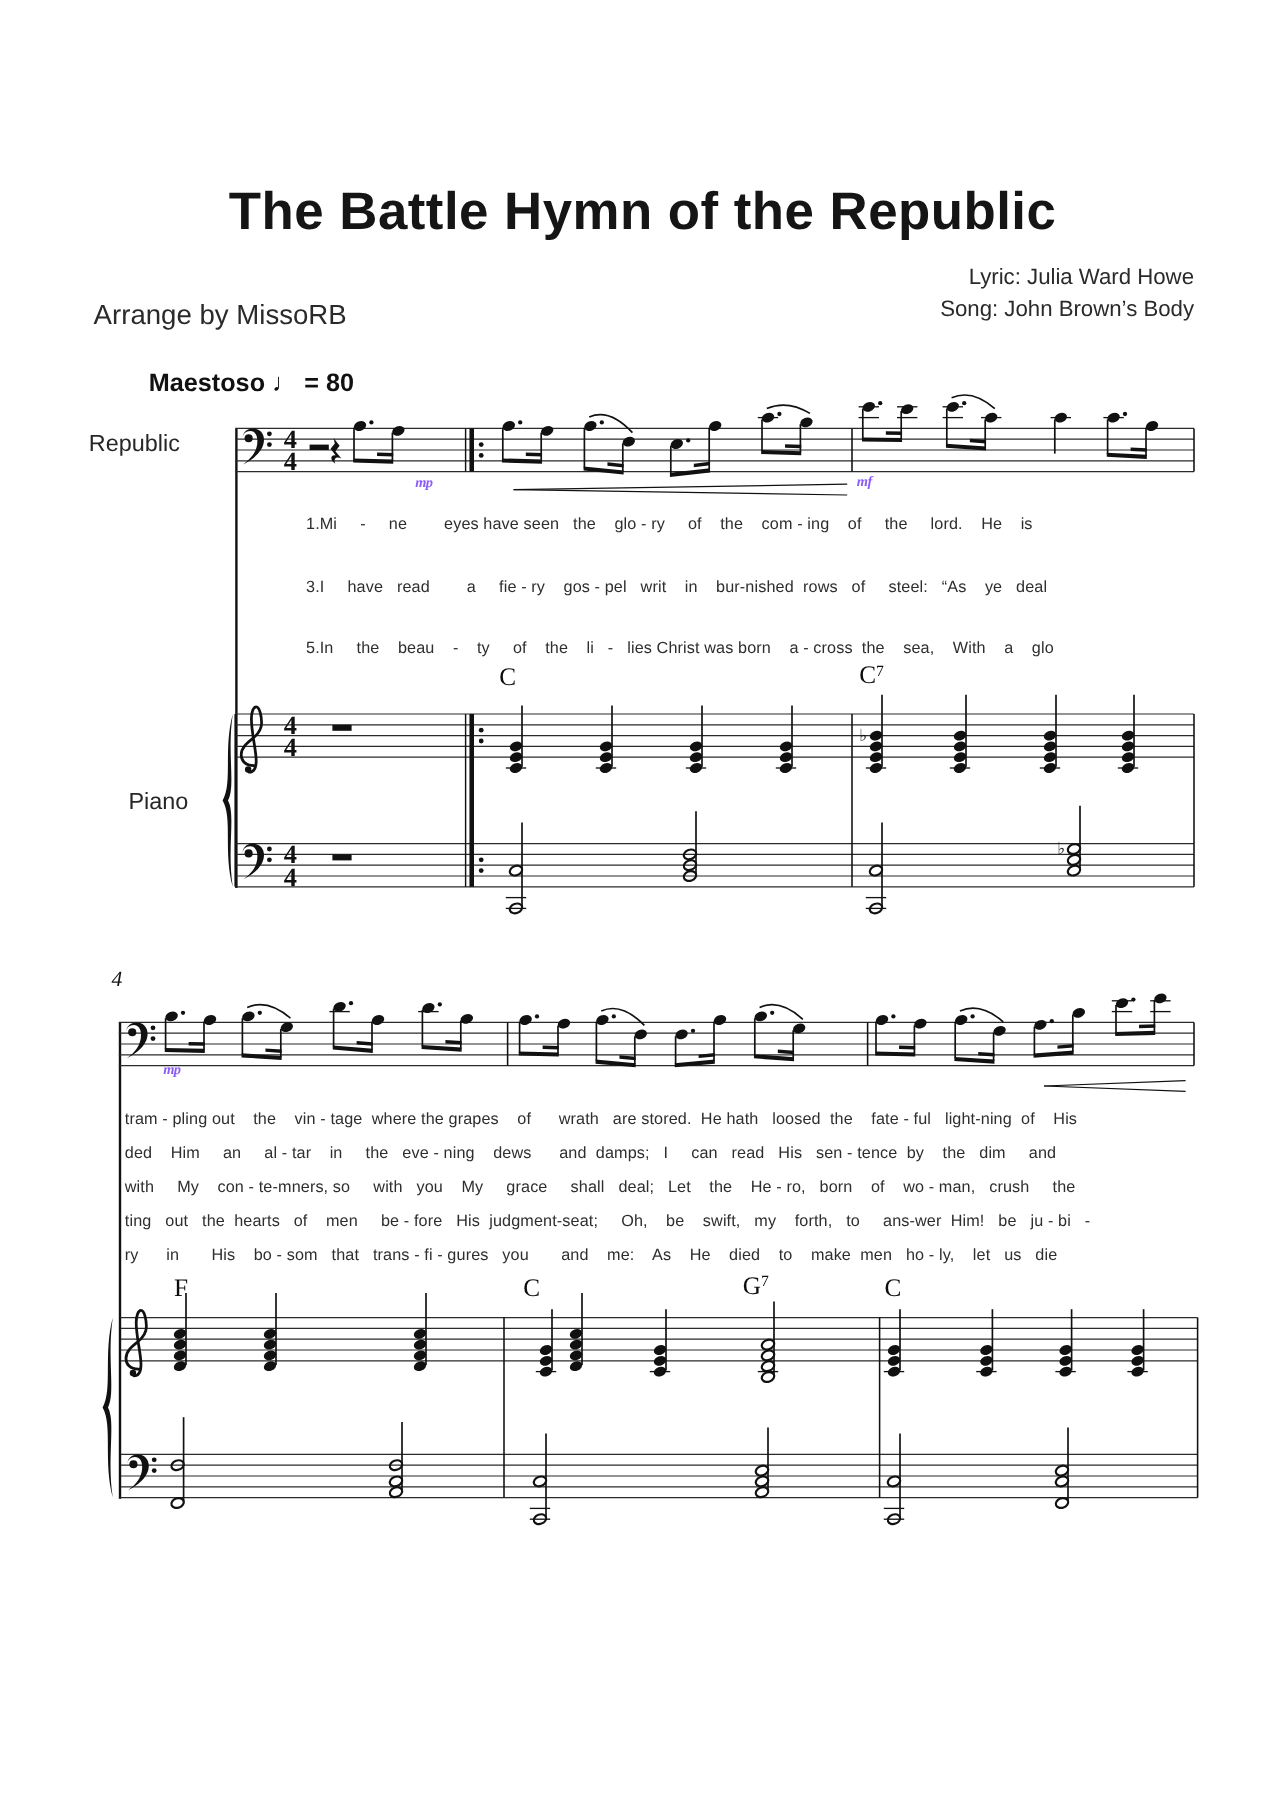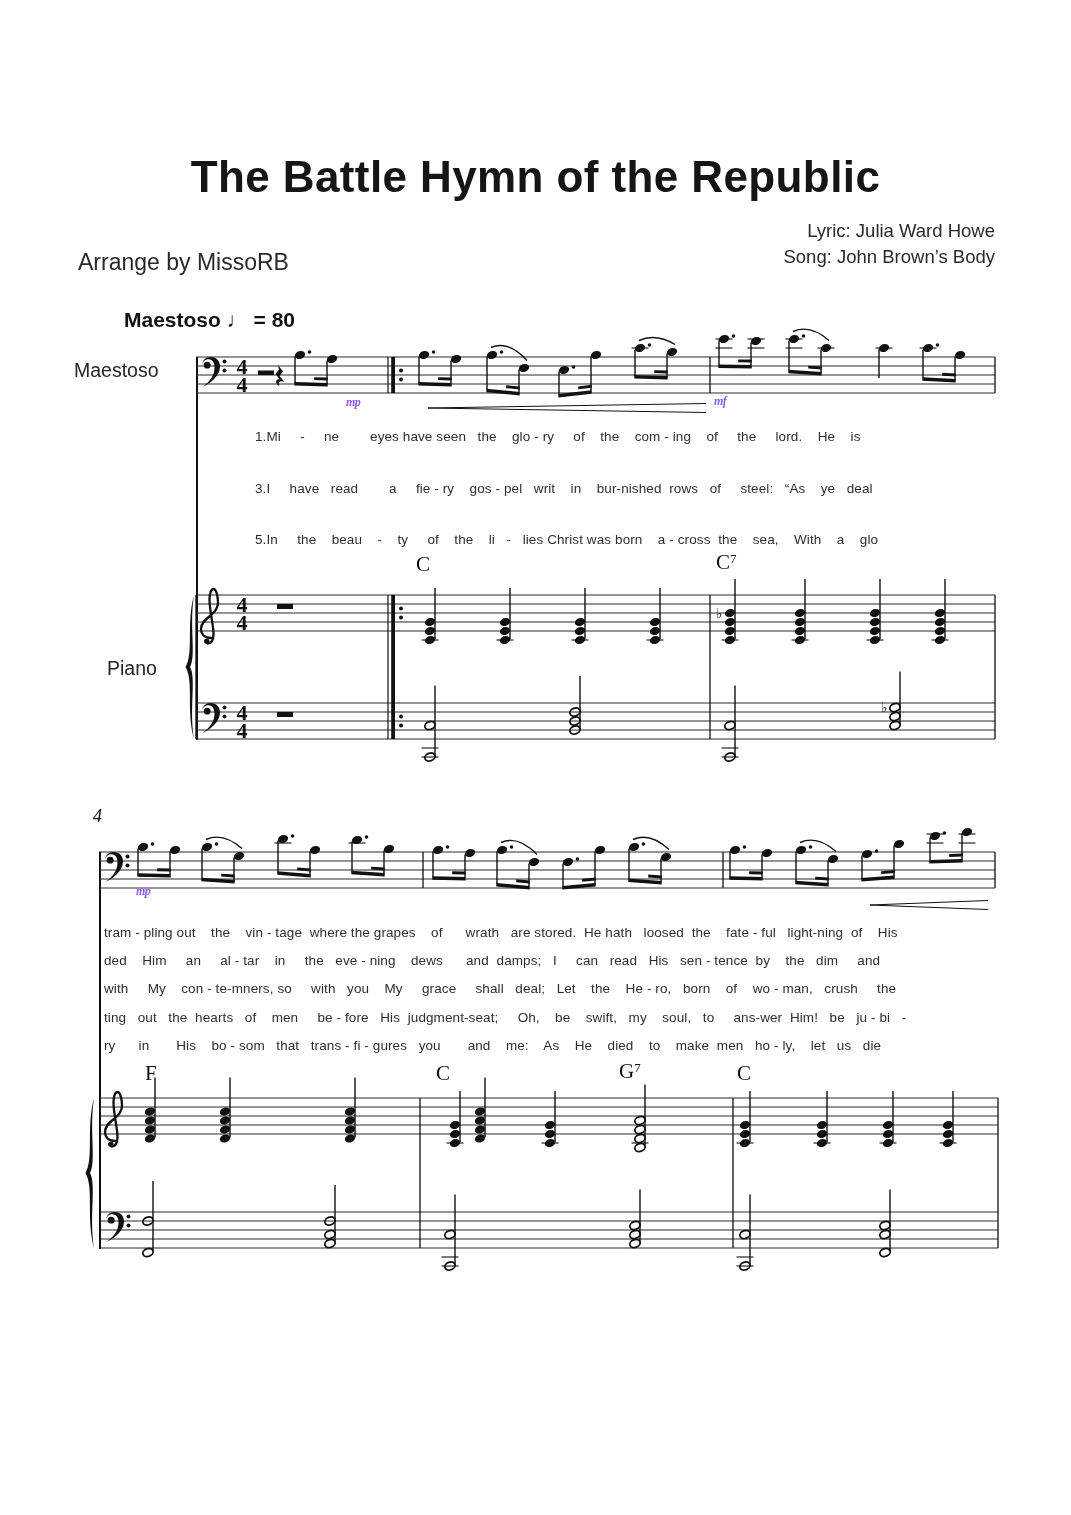--- a/index.html
+++ b/index.html
@@ -31,31 +31,31 @@
 <body>
 
 <div class="page">
   <div class="abs title">The Battle Hymn of the Republic</div>
   <div class="abs arranger">Arrange by MissoRB</div>
   <div class="abs credits">
     <div>Lyric: Julia Ward Howe</div>
     <div>Song: John Brown’s Body</div>
   </div>
   <div class="abs tempo">Maestoso ♩ = 80</div>
-  <div class="abs lbl-trombone">Maestoso</div>
+  <div class="abs lbl-trombone">Republic</div>
   <div class="abs lbl-piano">Piano</div>
   <div class="abs measure-num">4</div>
   <div class="abs" id="overlay" style="left:0;top:0;width:100%;height:100%;">
       <div class="lyric-line" style="left: 255px; top: 429px;">1.Mi     -     ne        eyes have seen   the    glo - ry     of    the    com - ing    of     the     lord.    He    is</div>
       <div class="lyric-line" style="left: 255px; top: 480.6px;">3.I     have   read        a     fie - ry    gos - pel   writ    in    bur-nished  rows   of     steel:   “As    ye   deal</div>
       <div class="lyric-line" style="left: 255px; top: 532.2px;">5.In     the    beau    -    ty     of    the    li   -   lies Christ was born    a - cross  the    sea,    With    a    glo</div>
       <div class="lyric-line" style="left: 104px; top: 925px;">tram - pling out    the    vin - tage  where the grapes    of      wrath   are stored.  He hath   loosed  the    fate - ful   light-ning  of    His</div>
       <div class="lyric-line" style="left: 104px; top: 953.2px;">ded    Him     an     al - tar    in     the   eve - ning    dews      and  damps;   I     can   read   His   sen - tence  by    the   dim     and</div>
       <div class="lyric-line" style="left: 104px; top: 981.4px;">with     My    con - te-mners, so     with   you    My     grace     shall   deal;   Let    the    He - ro,   born    of    wo - man,   crush     the</div>
-      <div class="lyric-line" style="left: 104px; top: 1009.6px;">ting   out   the  hearts   of    men     be - fore   His  judgment-seat;     Oh,    be    swift,   my    soul,   to     ans-wer  Him!   be   ju - bi   -</div>
+      <div class="lyric-line" style="left: 104px; top: 1009.6px;">ting   out   the  hearts   of    men     be - fore   His  judgment-seat;     Oh,    be    swift,   my    forth,   to     ans-wer  Him!   be   ju - bi   -</div>
       <div class="lyric-line" style="left: 104px; top: 1037.8px;">ry      in       His    bo - som   that   trans - fi - gures   you       and    me:    As    He    died    to    make  men   ho - ly,    let   us   die</div>
       <div class="chord" style="left: 416px; top: 552px;"><span>C</span></div>
       <div class="chord" style="left: 716px; top: 550px;"><span>C</span><sup>7</sup></div>
       <div class="chord" style="left: 145px; top: 1061px;"><span>F</span></div>
       <div class="chord" style="left: 436px; top: 1061px;"><span>C</span></div>
       <div class="chord" style="left: 619px; top: 1059px;"><span>G</span><sup>7</sup></div>
       <div class="chord" style="left: 737px; top: 1061px;"><span>C</span></div>
       <div class="dyn" style="left: 346px; top: 395px;">mp</div>
       <div class="dyn" style="left: 714px; top: 394px;">mf</div>
       <div class="dyn" style="left: 136px; top: 884px;">mp</div>

